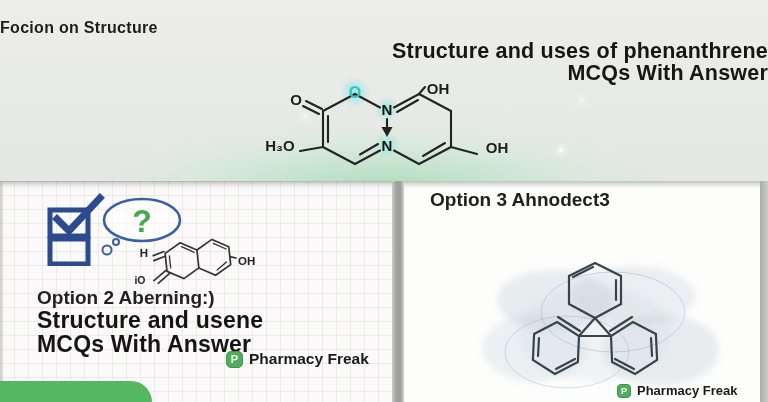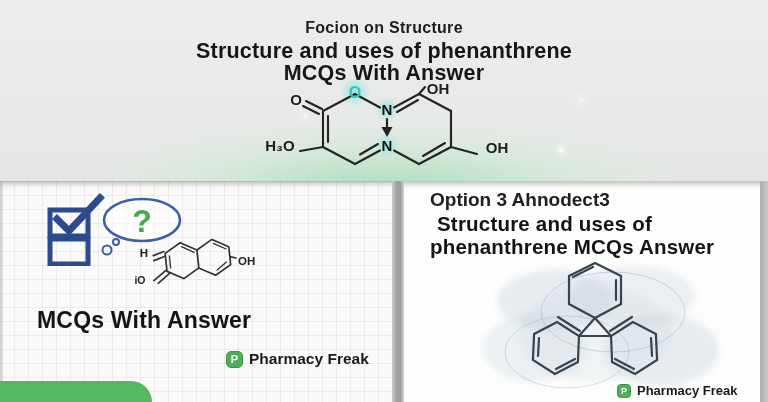--- a/index.html
+++ b/index.html
@@ -11,25 +11,25 @@
   
   .top-panel{
     position:absolute;left:0;top:0;width:768px;height:181px;
     background:
       radial-gradient(48% 46% at 50% 104%, rgba(168,221,184,0.9) 0%, rgba(206,234,213,0.5) 52%, rgba(233,236,233,0) 78%),
       linear-gradient(180deg,#ededec 0%,#e8eae8 55%,#e4e7e4 100%);
     box-shadow:0 2px 6px rgba(70,80,70,0.45);
     z-index:2;
   }
   .top-kicker{
-    position:absolute;left:0;top:19px;width:100%;text-align:center;
+    position:absolute;left:0;top:19px;width:100%;text-align:left;
     font-size:16px;font-weight:700;color:#1d1d1d;letter-spacing:.3px;
   }
   .top-title{
-    position:absolute;left:0;top:40px;width:100%;text-align:center;
+    position:absolute;left:0;top:40px;width:100%;text-align:right;
     font-size:21.5px;line-height:22px;font-weight:800;color:#161616;letter-spacing:.2px;
   }
   .spark{position:absolute;border-radius:50%;background:#ffffff;box-shadow:0 0 6px 2px rgba(255,255,255,.9);}
   .sp1{left:559px;top:148px;width:4px;height:4px;opacity:.9;}
   .sp2{left:580px;top:98px;width:3px;height:3px;opacity:.7;}
   .sp3{left:303px;top:115px;width:3px;height:3px;opacity:.6;}
   .top-mol{position:absolute;left:252px;top:78px;}
   
   .bl-panel{
     position:absolute;left:0;top:181px;width:393px;height:221px;
@@ -173,38 +173,36 @@
       <line x1="39" y1="21" x2="28" y2="24"></line>
       <line x1="39" y1="35" x2="26" y2="44"></line>
       <line x1="43" y1="38" x2="30" y2="47"></line>
       <line x1="104" y1="28" x2="110" y2="30"></line>
     </g>
     <text x="22" y="25" text-anchor="end" font-size="11.5" font-weight="bold" fill="#222">H</text>
     <text x="14" y="52" text-anchor="middle" font-size="10.5" font-weight="bold" fill="#222">iO</text>
     <text x="112" y="33" text-anchor="start" font-size="11.5" font-weight="bold" fill="#222">OH</text>
   </svg>
 
+  <div class="bl-option">Option 2 Aberning:)</div>
   <div class="bl-title">
+    <div>Structure and usene</div>
     <div>MCQs With Answer</div>
   </div>
 
   <div class="brand brand-bl">
     <div class="brand-icon">P</div>
     <div class="brand-name">Pharmacy Freak</div>
   </div>
 
   <div class="green-corner"></div>
 
   <div class="br-panel"></div>
 
   <div class="br-option">Option 3 Ahnodect3</div>
-  <div class="br-title">
-    <div class="ind">Structure and uses of</div>
-    <div>phenanthrene MCQs Answer</div>
-  </div>
 
   <svg class="icon-abs" style="left:463px;top:260px;" width="270" height="142" viewBox="0 0 270 142">
     <defs>
         <filter id="bl1" x="-40%" y="-40%" width="180%" height="180%">
           <feGaussianBlur stdDeviation="3"></feGaussianBlur>
         </filter>
       </defs>
     <g filter="url(#bl1)">
       <ellipse cx="92" cy="40" rx="58" ry="30" fill="#b7c7d3" opacity="0.32"></ellipse>
       <ellipse cx="170" cy="36" rx="62" ry="30" fill="#c0ced9" opacity="0.30"></ellipse>

